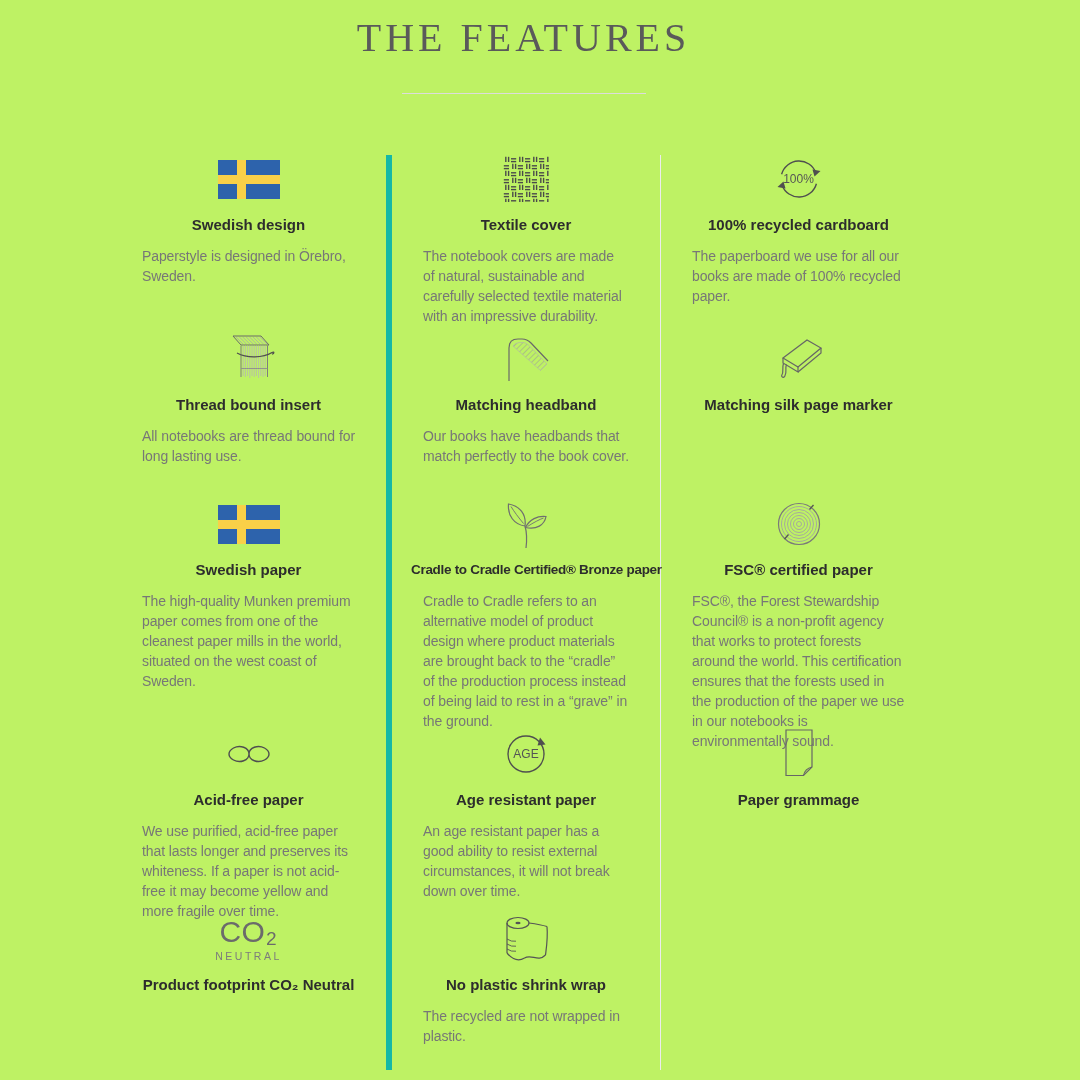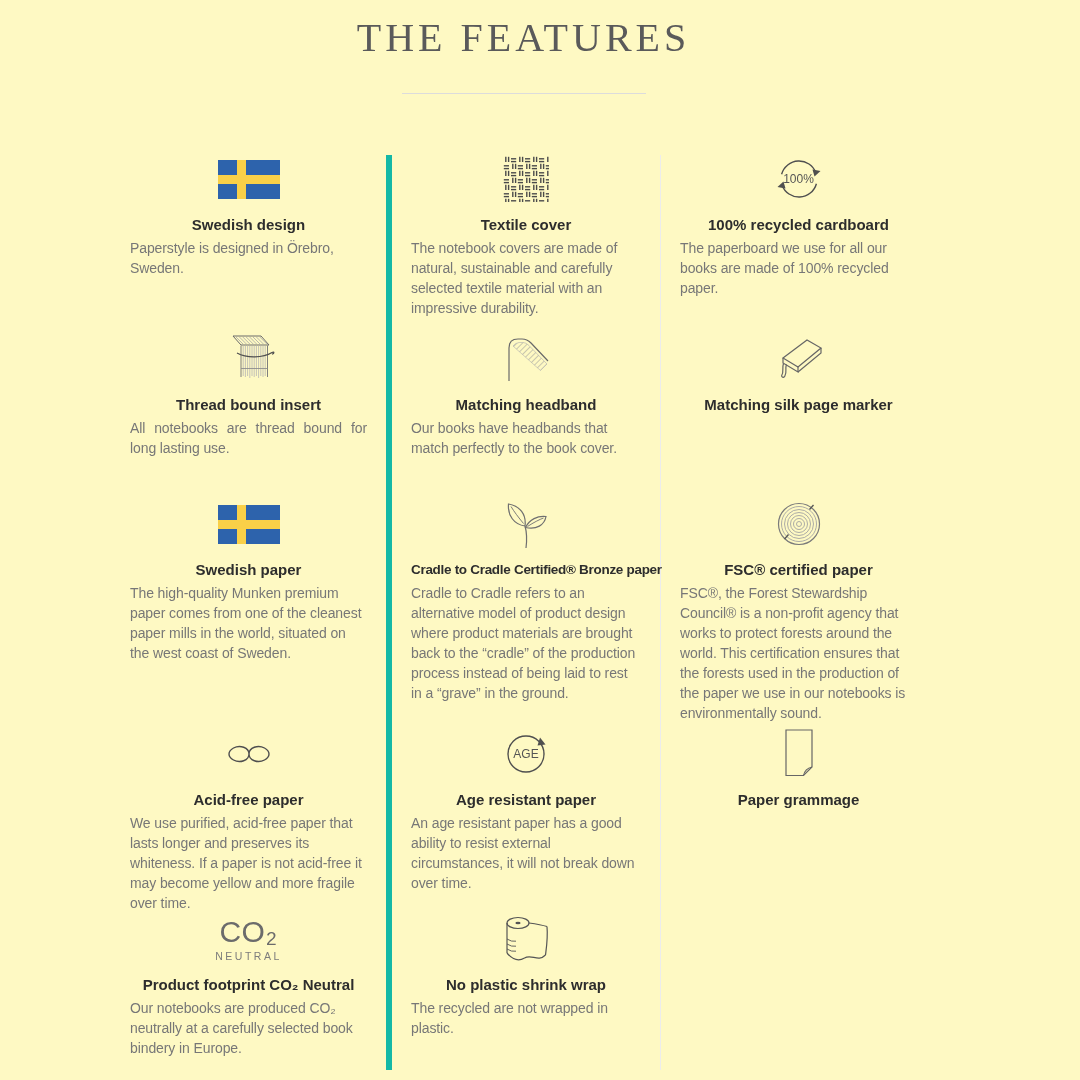--- a/index.html
+++ b/index.html
@@ -1,36 +1,36 @@
 <!DOCTYPE html>
 <html><head>
 <meta charset="utf-8">
 <style>
   html,body{margin:0;padding:0;background:#ffffff;}
   body{width:1080px;height:1080px;overflow:hidden;
        font-family:"Liberation Sans","DejaVu Sans",sans-serif;}
-  .page{position:relative;width:1080px;height:1080px;background:#fef9c3;}
+  .page{position:relative;width:1080px;height:1080px;background:#bef264;}
 
   .header{width:825px;margin-left:111px;padding-top:14px;text-align:center;}
   .page-title{font-family:"Liberation Serif","DejaVu Serif",serif;
       font-size:40px;line-height:48px;font-weight:normal;
       letter-spacing:4px;color:#5a5a5a;margin:0;}
   .title-divider{width:244px;height:1px;background:#dcdcdc;margin:31px auto 0;}
 
   .grid{position:absolute;left:111px;top:155px;width:825px;display:flex;}
   .col{width:275px;box-sizing:border-box;}
   .col-mid{border-left:6px solid #14b8a6;border-right:1px solid #ececec;}
 
   .cell{box-sizing:border-box;padding:0 19px;text-align:center;}
   .r1{height:180px}.r2{height:165px}.r3{height:230px}.r4{height:185px}.r5{height:155px}
 
   .icon-box{height:48px;margin-bottom:12px;display:flex;align-items:center;justify-content:center;}
   .f-title{font-size:15px;font-weight:bold;color:#2d2d2d;margin:0 0 4px;line-height:19px;}
   .f-title.long{font-size:13.5px;letter-spacing:-0.3px;white-space:nowrap;}
-  .f-desc{font-size:14px;color:#777;line-height:20px;margin:0;text-align:left;letter-spacing:-0.1px;}
+  .f-desc{font-size:14px;color:#777;line-height:20px;margin:12px;text-align:left;letter-spacing:-0.1px;}
   .f-desc.justify{text-align:justify;}
 
   svg{display:block;}
   .circ{position:relative;width:52px;height:52px;display:flex;align-items:center;justify-content:center;}
   .circ svg{position:absolute;left:0;top:0;}
   .circ-label{position:relative;font-size:12px;color:#555;letter-spacing:0;}
 
   .co2{display:flex;flex-direction:column;align-items:center;line-height:1;}
   .co2-main{font-size:30px;color:#6b6b6b;letter-spacing:0.5px;}
   .co2-sub{font-size:10.5px;color:#7c7c7c;letter-spacing:2.5px;margin-top:4px;}
@@ -121,21 +121,20 @@
       </div>
 
       <div class="cell r5">
         <div class="icon-box">
           <div class="co2">
             <span class="co2-main">CO₂</span>
             <span class="co2-sub">NEUTRAL</span>
           </div>
         </div>
         <h3 class="f-title">Product footprint CO₂ Neutral</h3>
-        <p class="f-desc">Our notebooks are produced CO₂ neutrally at a carefully selected book bindery in Europe.</p>
       </div>
 
     </div>
 
     <div class="col col-mid">
 
       <div class="cell r1">
         <div class="icon-box">
           <svg width="46" height="46" viewBox="0 0 46 46">
             <defs>

